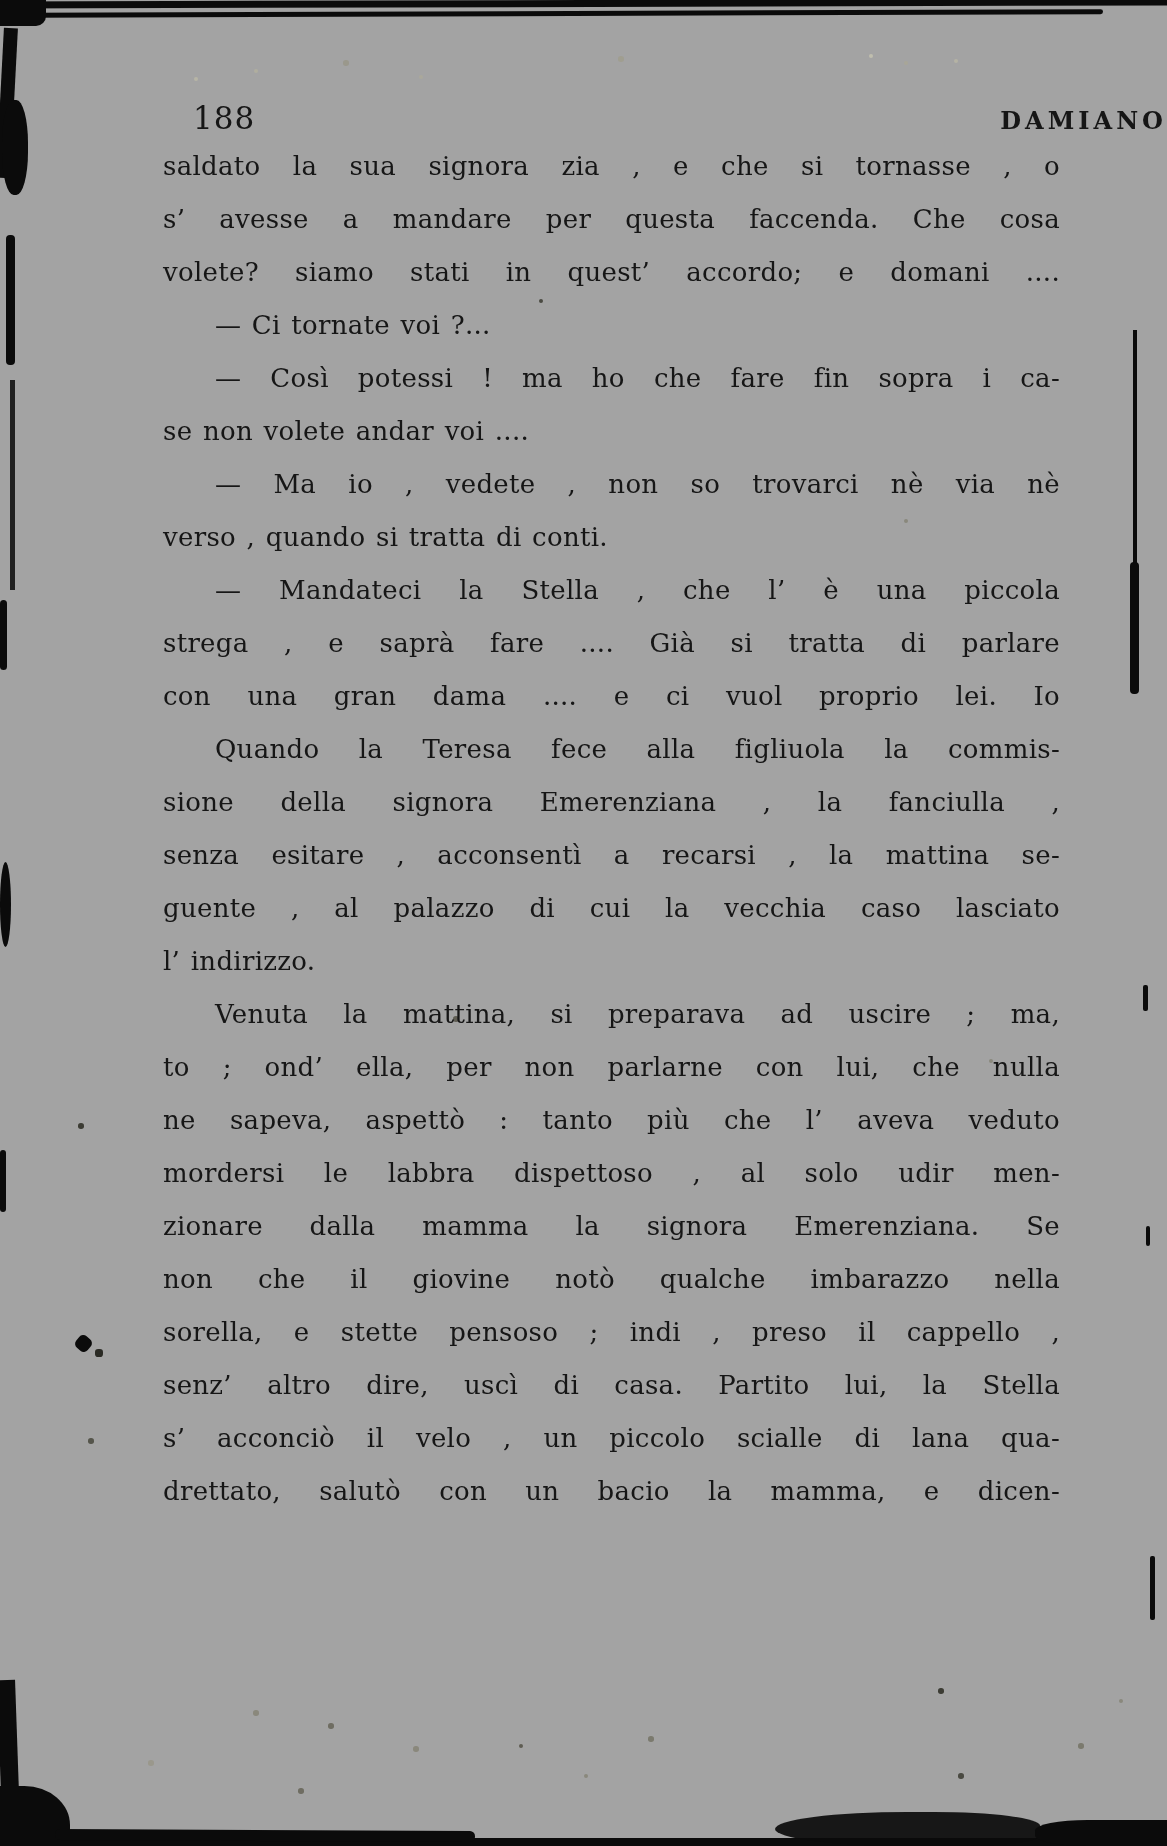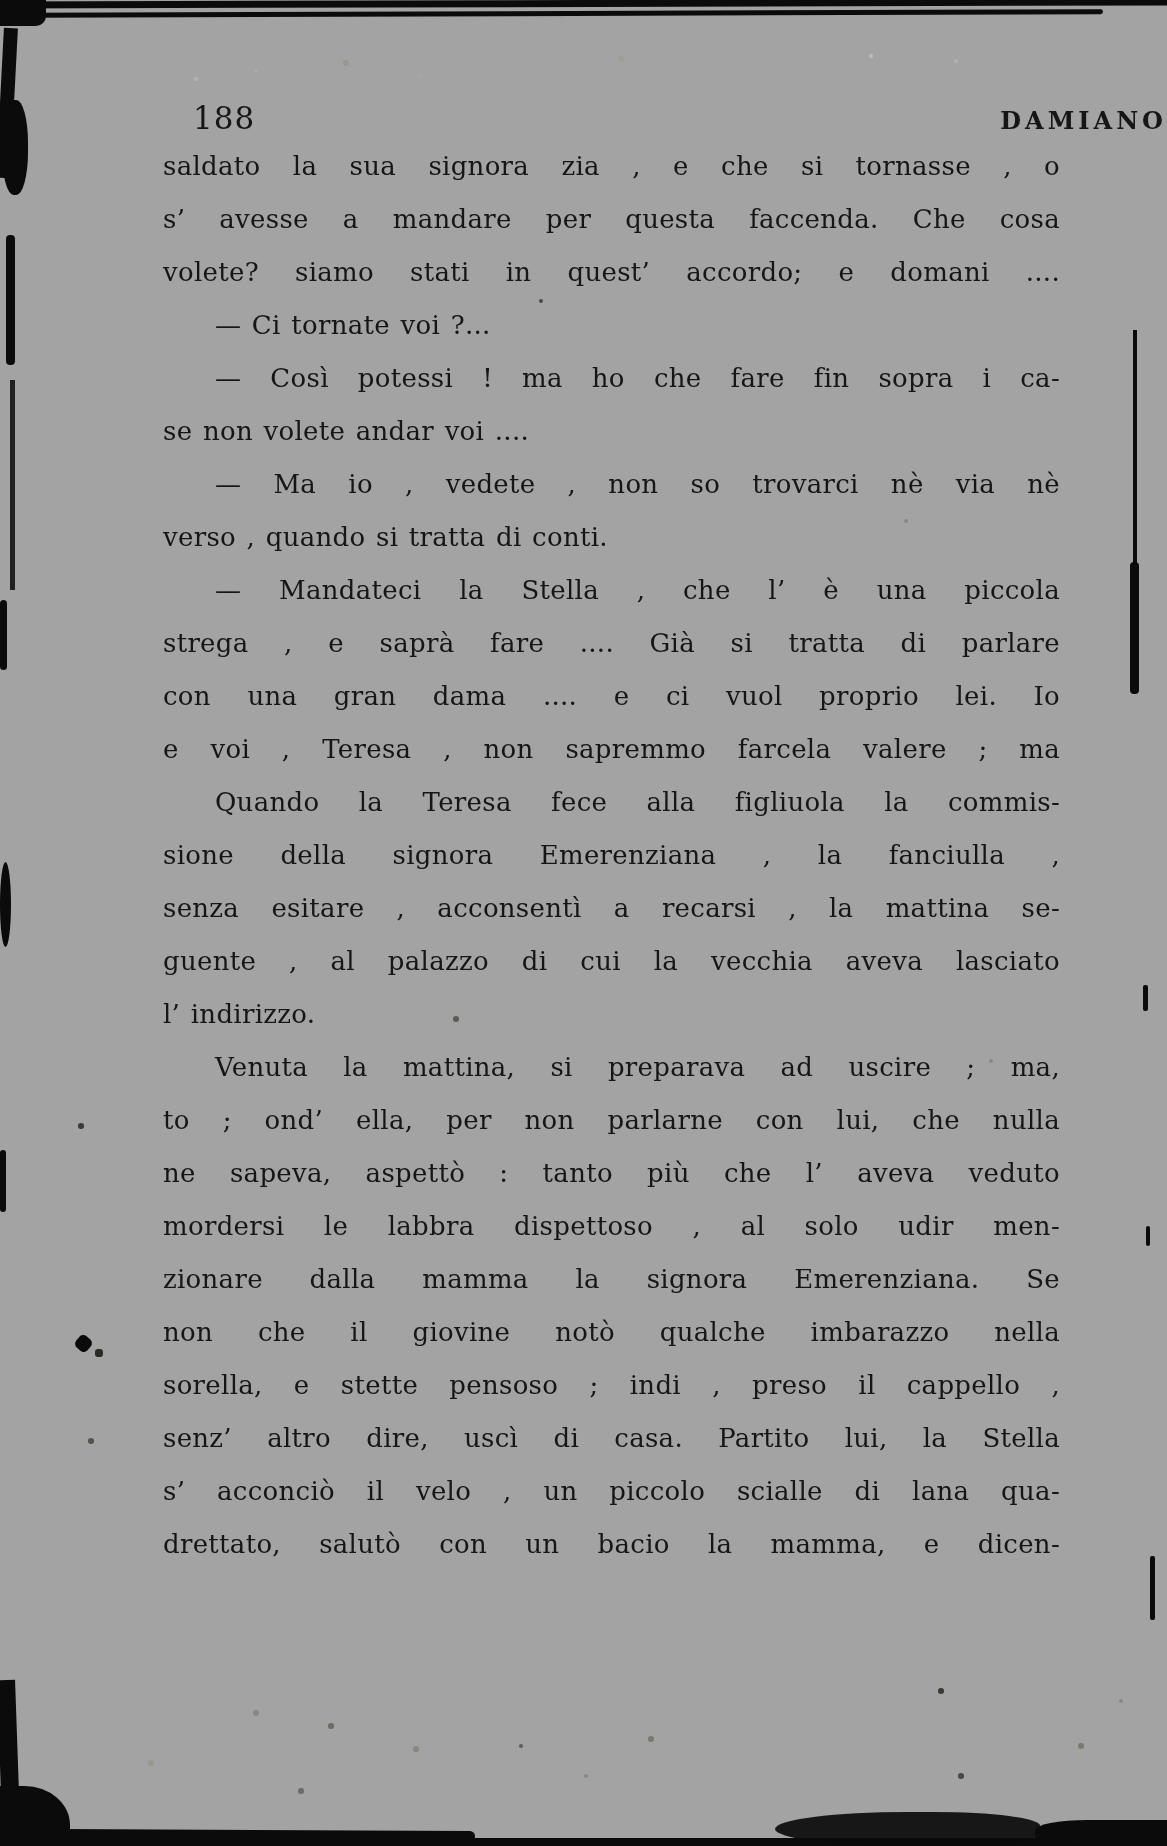--- a/index.html
+++ b/index.html
@@ -110,25 +110,24 @@
       <div class="line">s’ avesse a mandare per questa faccenda. Che cosa</div>
       <div class="line">volete? siamo stati in quest’ accordo; e domani ....</div>
       <div class="line indent end">— Ci tornate voi ?...</div>
       <div class="line indent">— Così potessi ! ma ho che fare fin sopra i ca-</div>
       <div class="line end">se non volete andar voi ....</div>
       <div class="line indent">— Ma io , vedete , non so trovarci nè via nè</div>
       <div class="line end">verso , quando si tratta di conti.</div>
       <div class="line indent">— Mandateci la Stella , che l’ è una piccola</div>
       <div class="line">strega , e saprà fare .... Già si tratta di parlare</div>
       <div class="line">con una gran dama .... e ci vuol proprio lei. Io</div>
-      <div class="line">e voi , Teresa , non sapremmo farcela valere ; ma</div>
       <div class="line indent">Quando la Teresa fece alla figliuola la commis-</div>
       <div class="line">sione della signora Emerenziana , la fanciulla ,</div>
       <div class="line">senza esitare , acconsentì a recarsi , la mattina se-</div>
-      <div class="line">guente , al palazzo di cui la vecchia aveva lasciato</div>
+      <div class="line">guente , al palazzo di cui la vecchia caso lasciato</div>
       <div class="line end">l’ indirizzo.</div>
       <div class="line indent">Venuta la mattina, si preparava ad uscire ; ma,</div>
       <div class="line">to ; ond’ ella, per non parlarne con lui, che nulla</div>
       <div class="line">ne sapeva, aspettò : tanto più che l’ aveva veduto</div>
       <div class="line">mordersi le labbra dispettoso , al solo udir men-</div>
       <div class="line">zionare dalla mamma la signora Emerenziana. Se</div>
       <div class="line">non che il giovine notò qualche imbarazzo nella</div>
       <div class="line">sorella, e stette pensoso ; indi , preso il cappello ,</div>
       <div class="line">senz’ altro dire, uscì di casa. Partito lui, la Stella</div>
       <div class="line">s’ acconciò il velo , un piccolo scialle di lana qua-</div>

